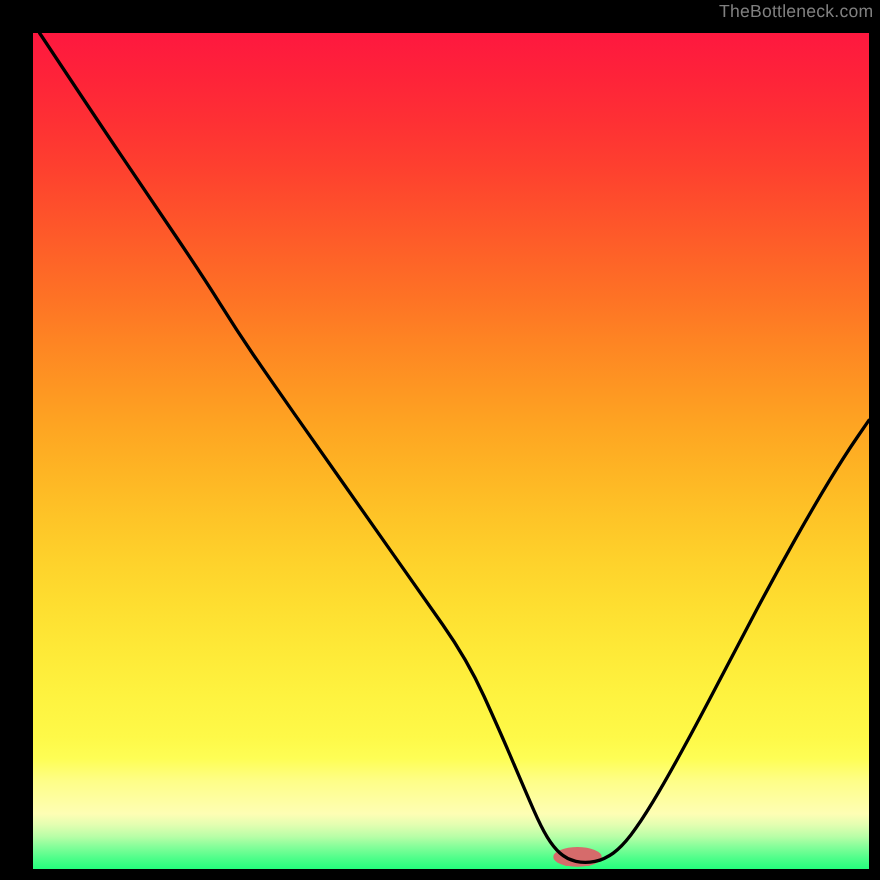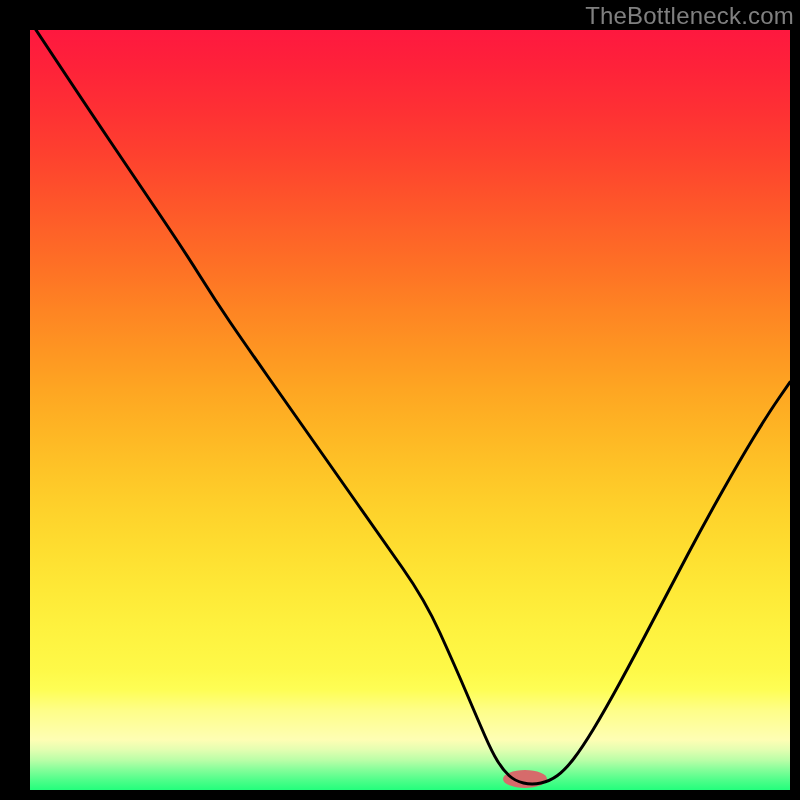--- a/index.html
+++ b/index.html
@@ -13,21 +13,21 @@
   .container {
     position: relative;
     width: 800px;
     height: 800px;
   }
   .watermark {
     position: absolute;
     top: 2px;
     right: 6px;
     font-family: Arial, Helvetica, sans-serif;
-    font-size: 24px;
+    font-size: 16px;
     color: #808080;
     z-index: 10;
     letter-spacing: 0.2px;
   }
   svg {
     position: absolute;
     top: 0;
     left: 0;
   }
 </style>

